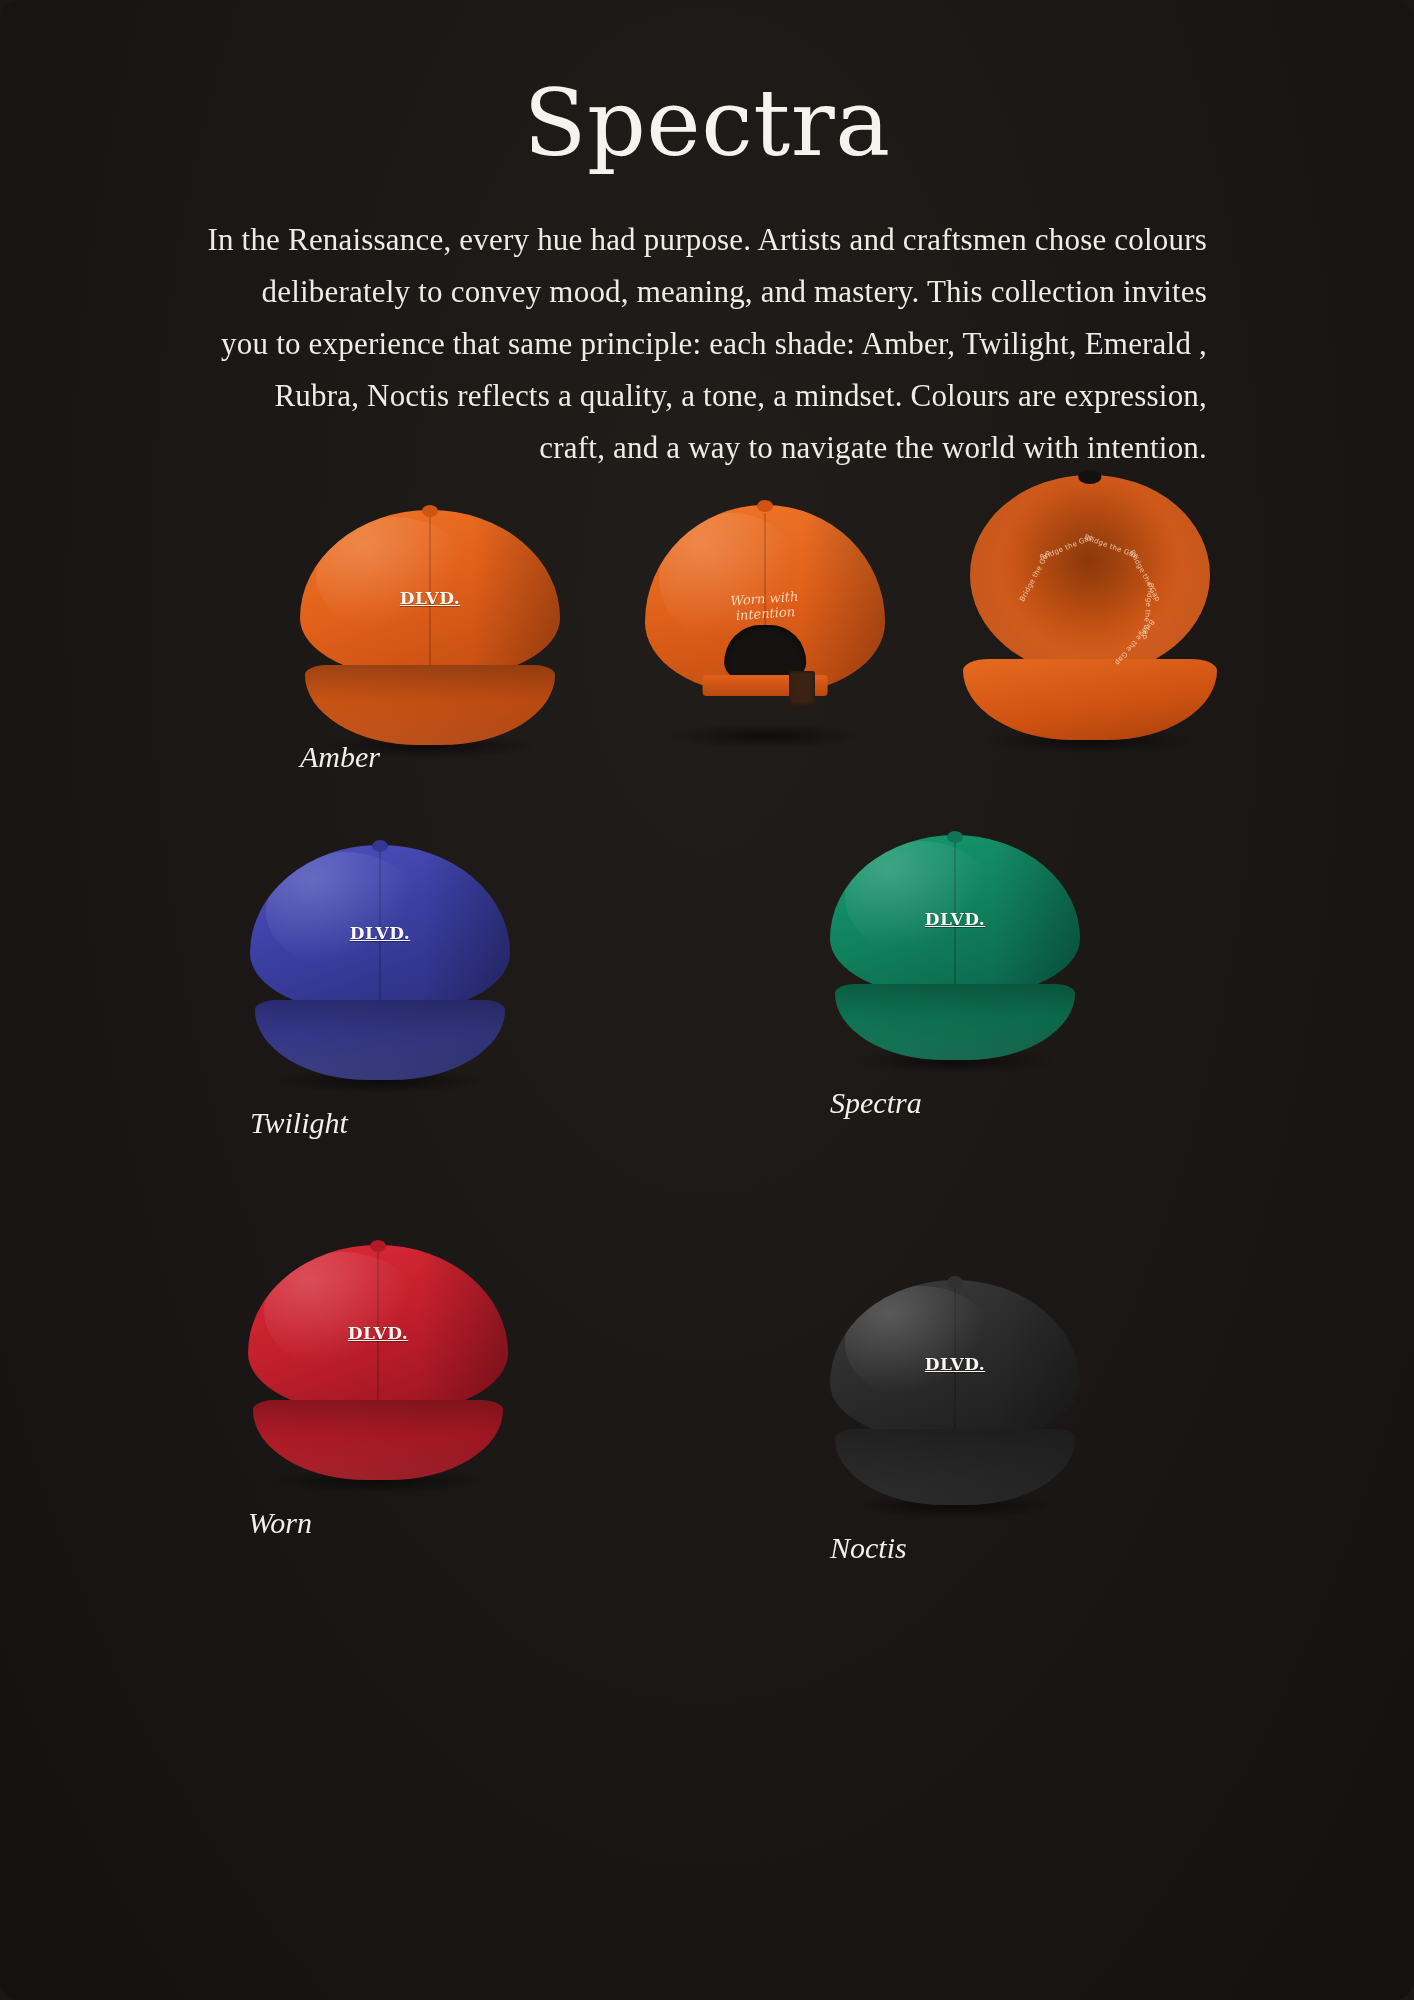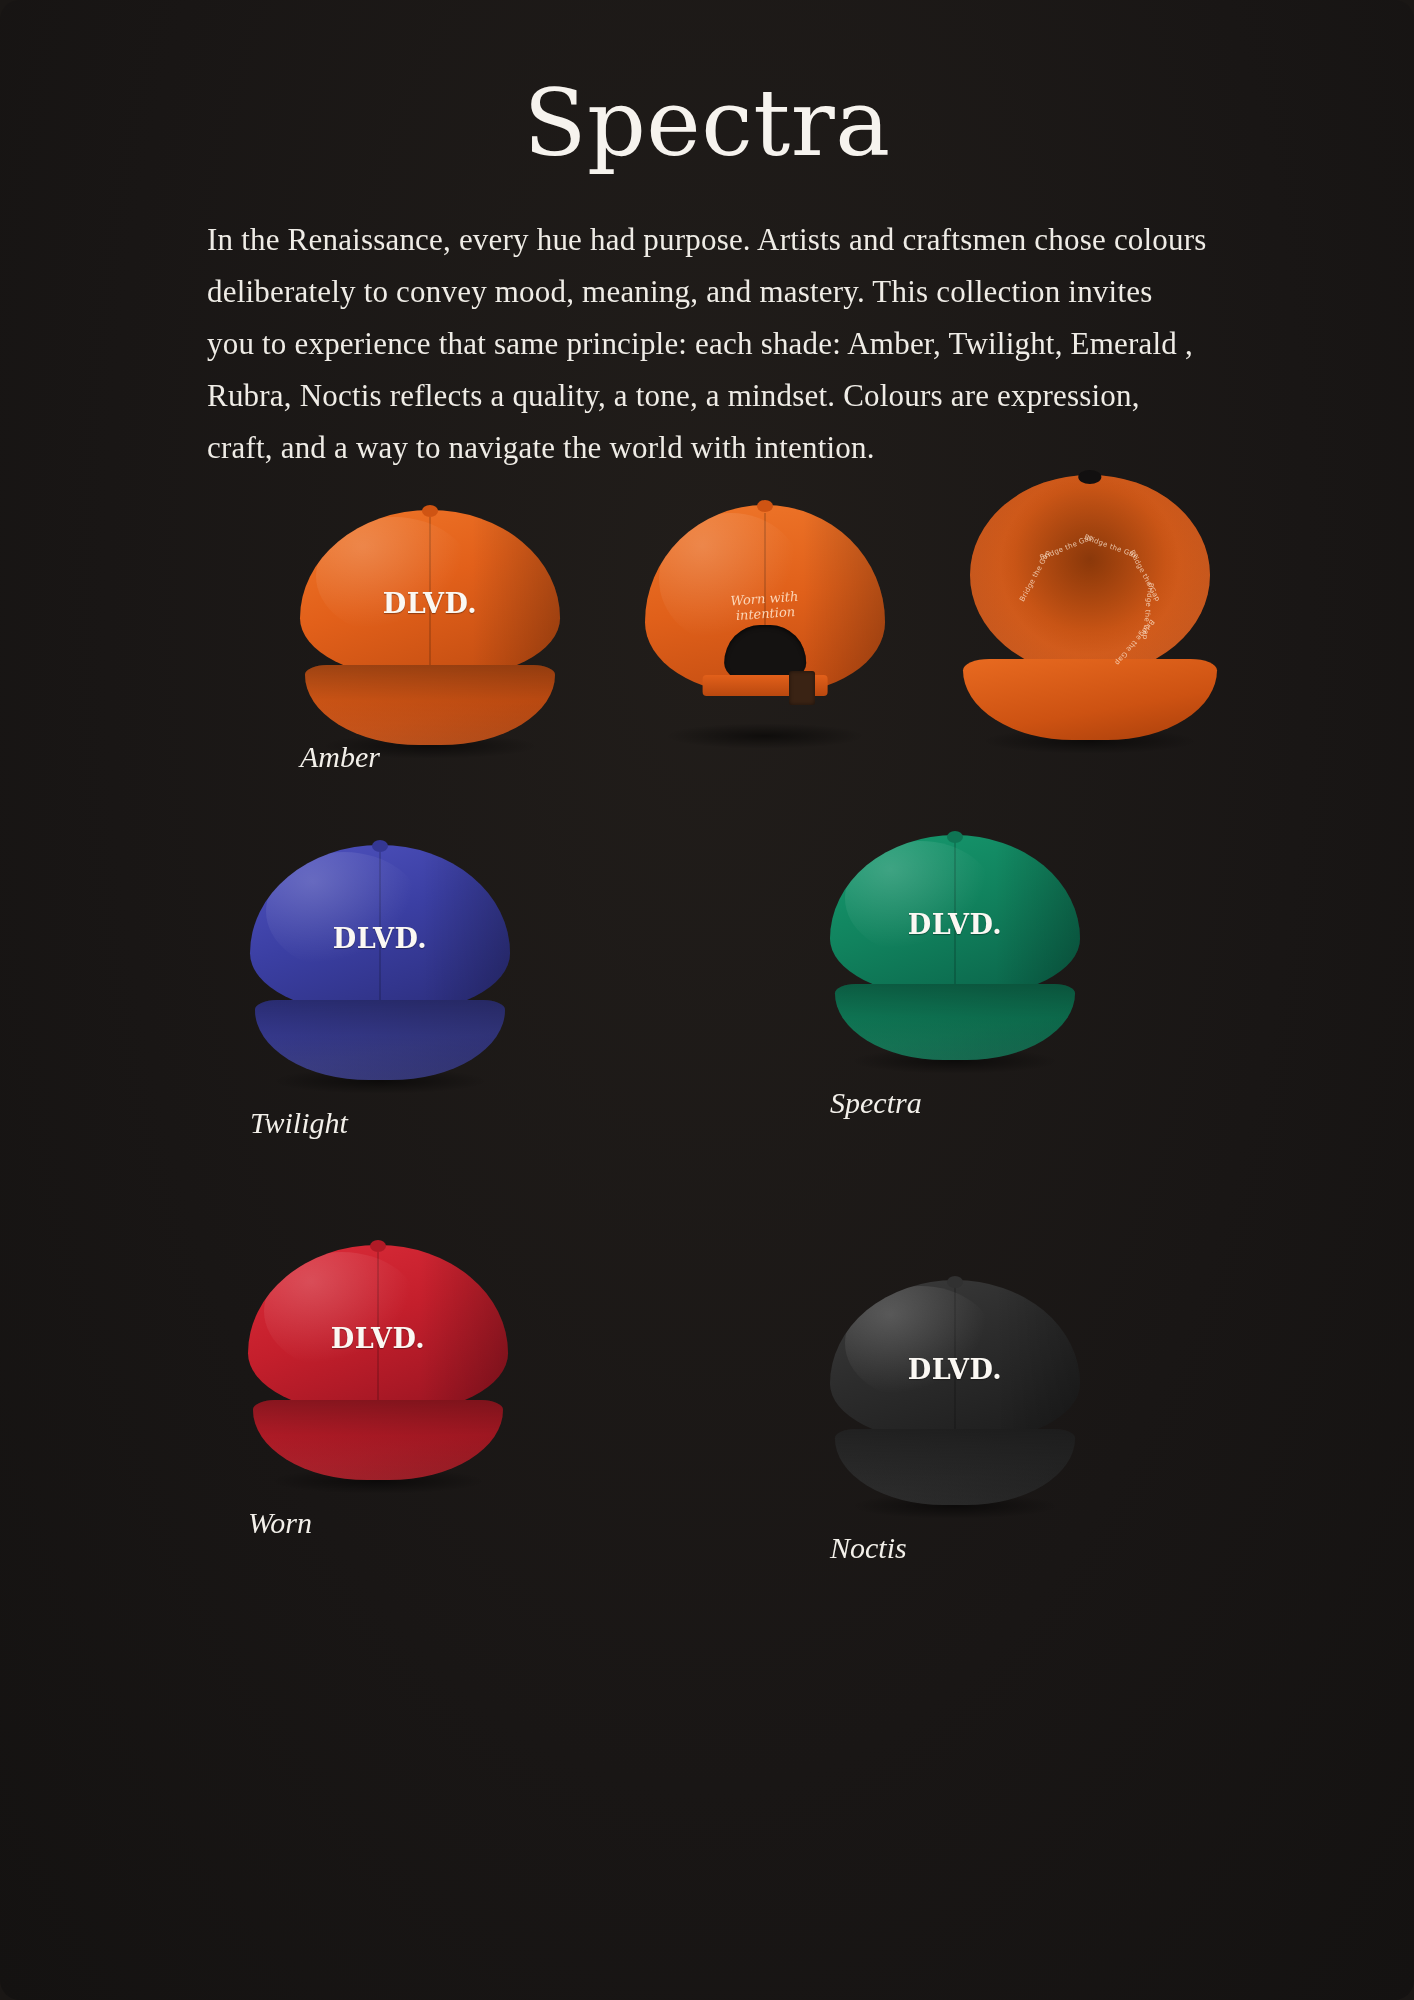--- a/index.html
+++ b/index.html
@@ -32,21 +32,21 @@
     font-size: 92px;
     line-height: 1;
     letter-spacing: 0.5px;
     margin: 0;
     padding-top: 78px;
     color: #f6f3ee;
   }
   .intro {
     width: 1000px;
     margin: 44px auto 0 auto;
-    text-align: left;
+    text-align: right;
     font-family: "Liberation Serif", serif;
     font-size: 31px;
     line-height: 1.68;
     color: #efece6;
     letter-spacing: 0.2px;
   }
 
   
   .gallery {
     position: absolute;
@@ -134,25 +134,26 @@
     border-radius: inherit;
     background: linear-gradient(to bottom, rgba(0,0,0,0.30) 0%, rgba(0,0,0,0.05) 45%, rgba(255,255,255,0.05) 100%);
   }
   .logo {
     position: absolute;
     left: 50%;
     top: 33%;
     transform: translateX(-50%);
     font-family: "DejaVu Serif", serif;
     font-weight: 700;
-    font-size: 27px;
+    font-size: 17px;
     letter-spacing: 0.5px;
     color: #fbf8f3;
     z-index: 4;
     text-shadow: 0 1px 1px rgba(0,0,0,0.35);
+    text-decoration: underline;
   }
 
   
   .cap.back .crown {
     border-radius: 50% 50% 46% 46% / 62% 62% 38% 38%;
   }
   .back-gap {
     position: absolute;
     left: 50%;
     top: 52%;

